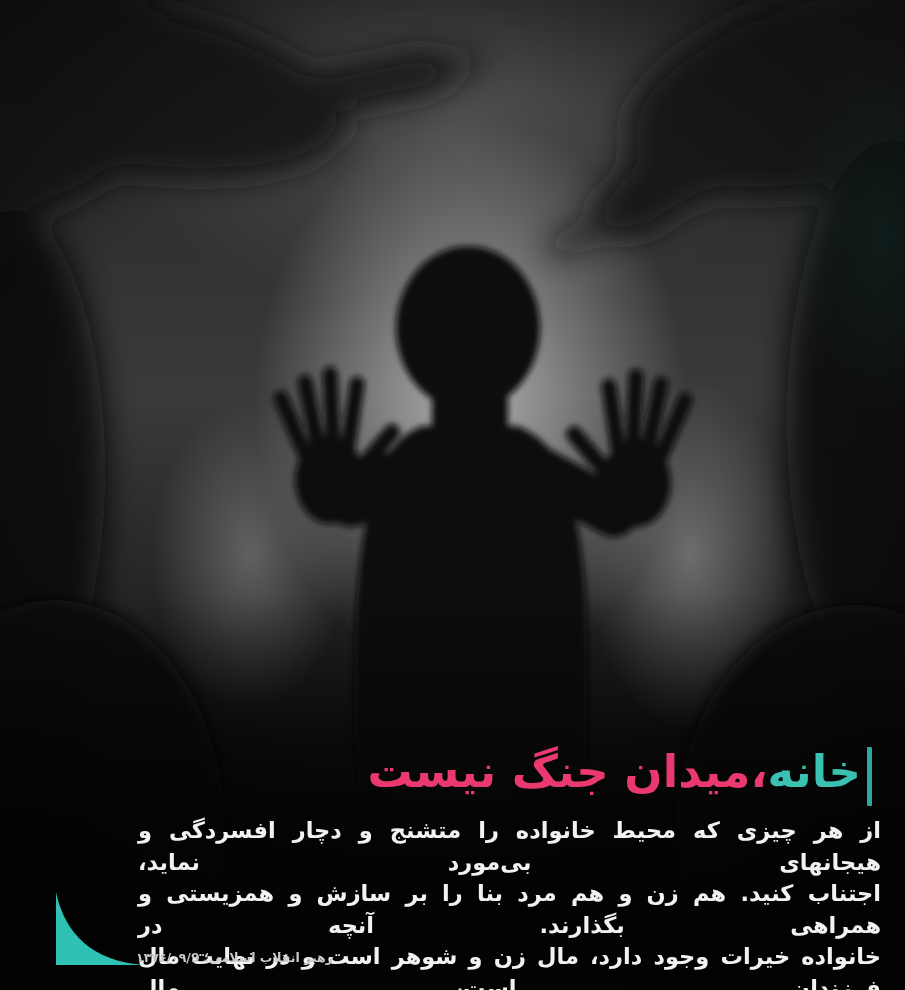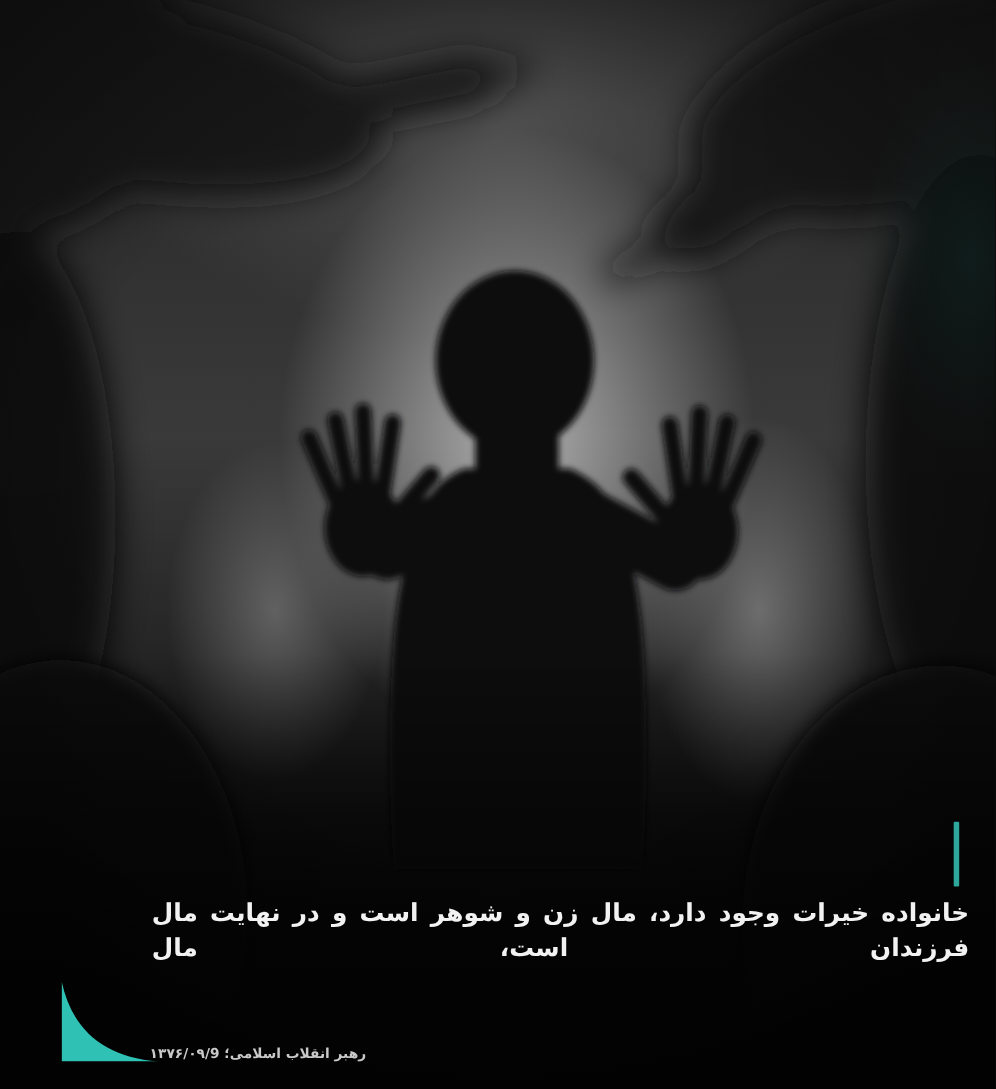--- a/index.html
+++ b/index.html
@@ -119,22 +119,27 @@
       </g>
     </g>
   </svg>
 
   <div class="overlay"></div>
 
   <div class="content">
 
     <div class="title-bar"></div>
 
+    <div class="title">
+      <span class="lead">خانه</span><span class="rest">،میدان جنگ نیست</span>
+    </div>
 
     <div class="quote">
+      <div class="line">از هر چیزی که محیط خانواده را متشنج و دچار افسردگی و هیجانهای بی‌مورد نماید،</div>
+      <div class="line">اجتناب کنید. هم زن و هم مرد بنا را بر سازش و همزیستی و همراهی بگذارند. آنچه در</div>
       <div class="line">خانواده خیرات وجود دارد، مال زن و شوهر است و در نهایت مال فرزندان است، مال</div>
 
     </div>
 
     <div class="attribution">رهبر انقلاب اسلامی؛ ۱۳۷۶/۰۹/9</div>
 
     <svg class="wedge" width="88" height="73" viewBox="0 0 88 73" aria-hidden="true">
       <path d="M0 0 L0 73 L88 73 C36 69 9 42 0 0 Z" fill="#2fc2b4"></path>
     </svg>
 

